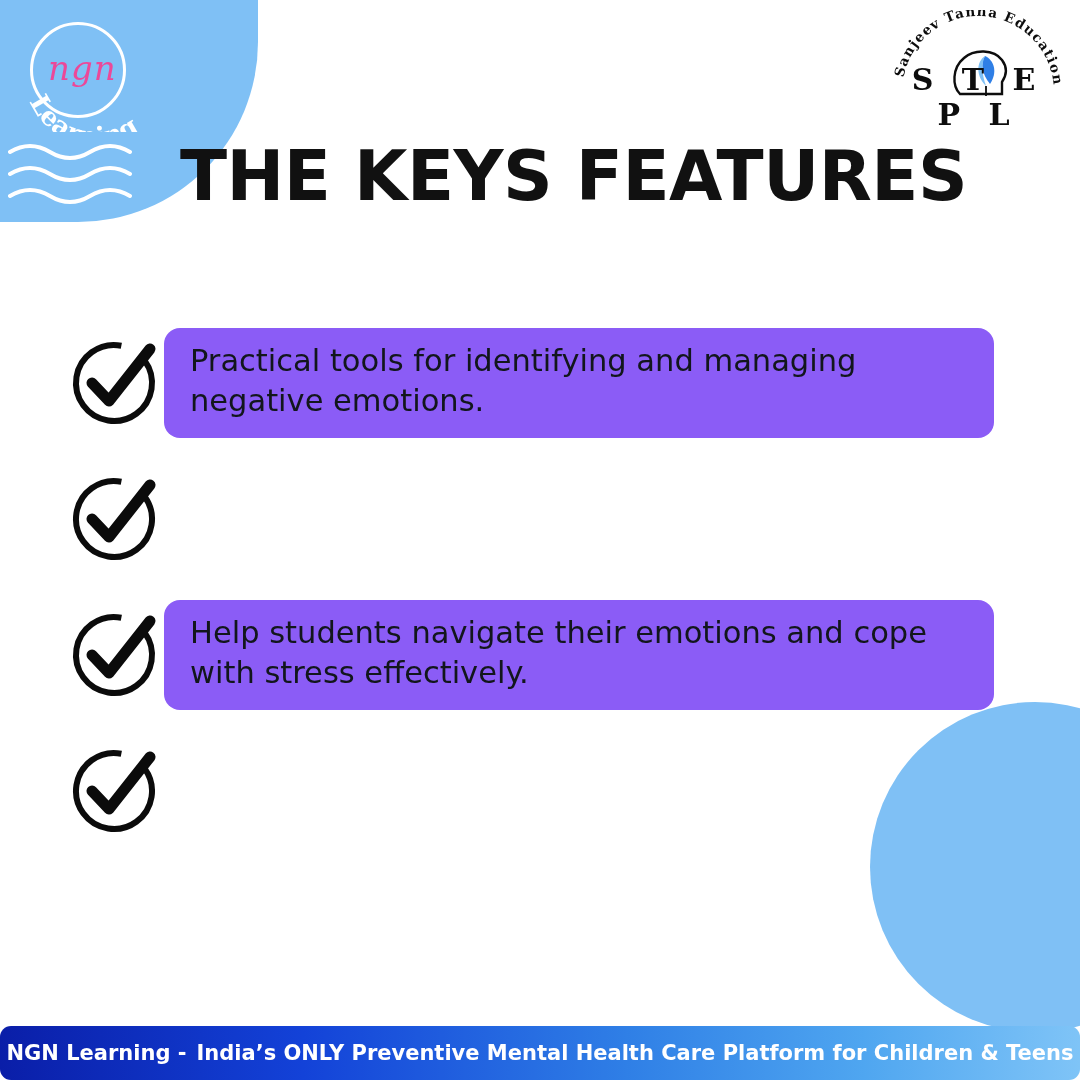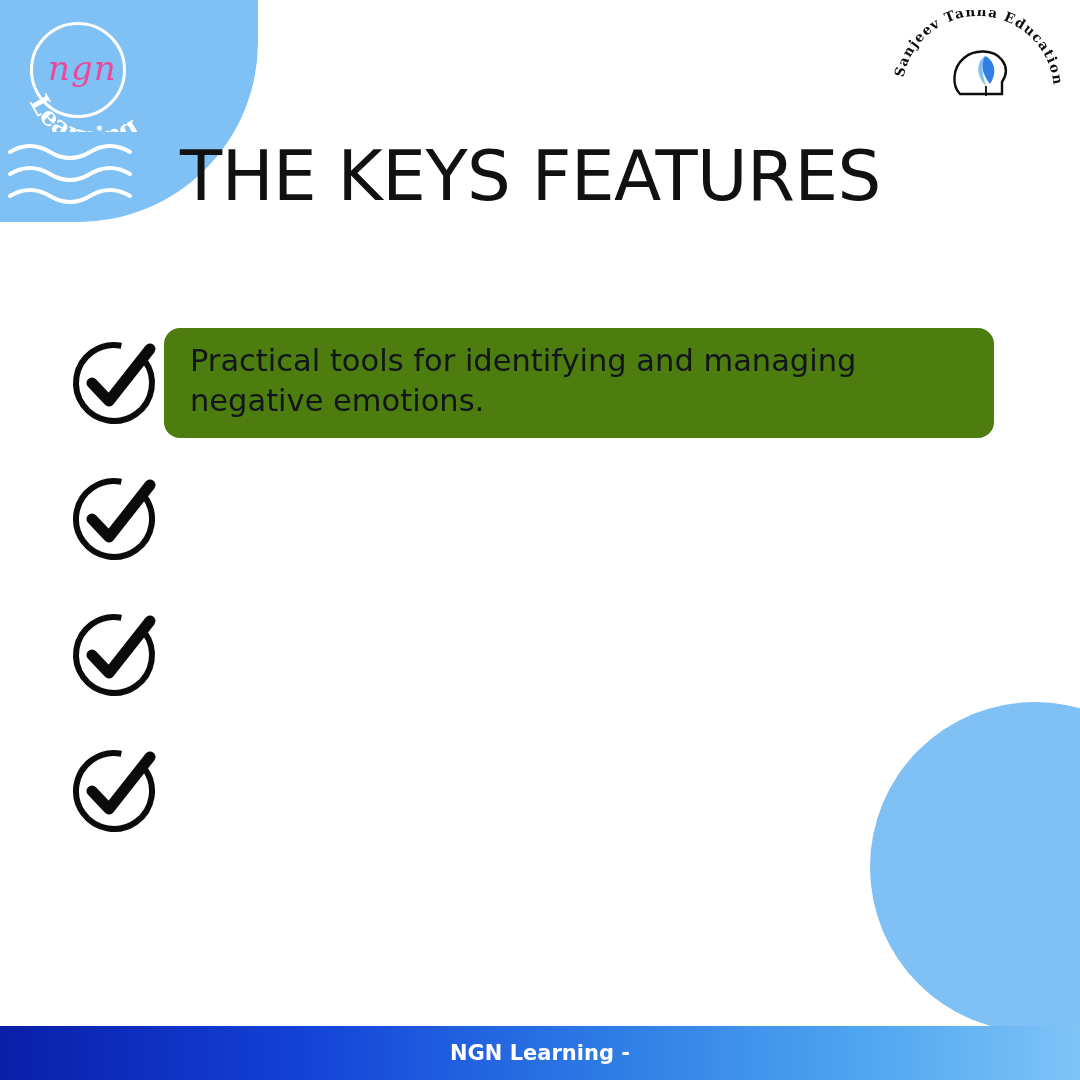--- a/index.html
+++ b/index.html
@@ -123,21 +123,21 @@
     color: #0d0d0d;
   }
 
   
   .heading {
     position: absolute;
     left: 180px;
     top: 92px;
     width: 760px;
     font-family: "DejaVu Sans", sans-serif;
-    font-weight: 400;
+    font-weight: 700;
     font-size: 69px;
     line-height: 1.12;
     letter-spacing: -0.5px;
     color: #111111;
   }
   .heading .line {
     display: block;
     white-space: nowrap;
   }
 
@@ -157,21 +157,21 @@
   .check-wrap {
     width: 100px;
     min-width: 100px;
     height: 100px;
     display: flex;
     align-items: center;
     justify-content: center;
   }
   .feature-pill {
     flex: 1;
-    background: #4d7c0f;
+    background: #8b5cf6;
     border-radius: 16px;
     min-height: 110px;
     display: flex;
     align-items: center;
     padding: 10px 26px 14px 26px;
     box-sizing: border-box;
   }
   .feature-text {
     font-family: "DejaVu Sans", sans-serif;
     font-size: 30.5px;
@@ -184,20 +184,21 @@
     position: absolute;
     left: 0;
     bottom: 0;
     width: 1080px;
     height: 54px;
     background: linear-gradient(90deg, #0a1ea8 0%, #1342d8 28%, #2f7fe6 58%, #4fa6f0 80%, #7fc4f7 100%);
     display: flex;
     align-items: center;
     justify-content: center;
     gap: 10px;
+    border-radius: 11px;
   }
   .banner-brand {
     font-family: "DejaVu Sans", sans-serif;
     font-weight: bold;
     font-size: 21px;
     color: #ffffff;
   }
   .banner-tagline {
     font-family: "DejaVu Sans", sans-serif;
     font-weight: bold;
@@ -241,20 +242,21 @@
         <textPath href="#steplArc" startOffset="6%">Sanjeev Tanna Education</textPath>
       </text>
 
       <g>
         <path d="M70 84 C 62 76, 62 58, 74 48 C 84 39, 104 39, 112 50 C 118 58, 116 66, 112 72 L 112 84 Z" fill="none" stroke="#0d0d0d" stroke-width="2.4"></path>
         <path d="M95 46 C 104 50, 108 62, 100 74 C 92 64, 90 54, 95 46 Z" fill="#2f7fe6"></path>
         <path d="M95 46 C 86 52, 86 66, 96 76 C 92 64, 91 54, 95 46 Z" fill="#7fc0f5"></path>
         <path d="M96 76 L 96 86" stroke="#0d0d0d" stroke-width="1.8"></path>
       </g>
     </svg>
+    <div class="stepl-word">S T E P L</div>
   </div>
 
   <h1 class="heading">
     <span class="line">THE KEYS FEATURES</span>
   </h1>
 
   <div class="features">
 
     <div class="feature-row">
       <div class="check-wrap">
@@ -277,30 +279,34 @@
       </div>
     </div>
 
     <div class="feature-row">
       <div class="check-wrap">
         <svg width="96" height="96" viewBox="0 0 96 96">
           <circle cx="48" cy="48" r="38" fill="none" stroke="#0b0b0b" stroke-width="6" stroke-dasharray="210 60" transform="rotate(-36 48 48)"></circle>
           <path d="M26 48 L 43 66 L 84 14" fill="none" stroke="#0b0b0b" stroke-width="11" stroke-linecap="round" stroke-linejoin="round"></path>
         </svg>
       </div>
+      <div class="feature-pill">
+        <span class="feature-text">Help students navigate their emotions and cope with stress effectively.</span>
+      </div>
     </div>
 
     <div class="feature-row">
       <div class="check-wrap">
         <svg width="96" height="96" viewBox="0 0 96 96">
           <circle cx="48" cy="48" r="38" fill="none" stroke="#0b0b0b" stroke-width="6" stroke-dasharray="210 60" transform="rotate(-36 48 48)"></circle>
           <path d="M26 48 L 43 66 L 84 14" fill="none" stroke="#0b0b0b" stroke-width="11" stroke-linecap="round" stroke-linejoin="round"></path>
         </svg>
       </div>
     </div>
 
   </div>
 
   <div class="banner">
     <span class="banner-brand">NGN Learning -</span>
+    <span class="banner-tagline">India’s ONLY Preventive Mental Health Care Platform for Children &amp; Teens</span>
   </div>
 
 </div>
 
 </body></html>

